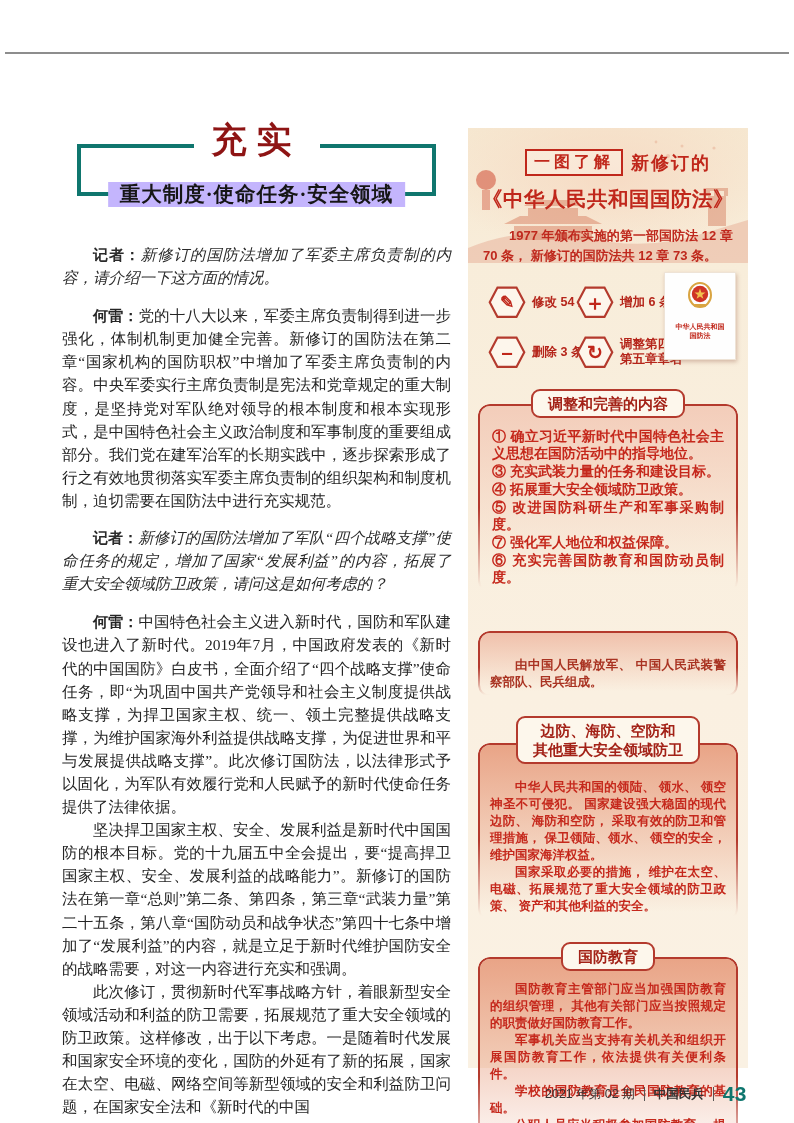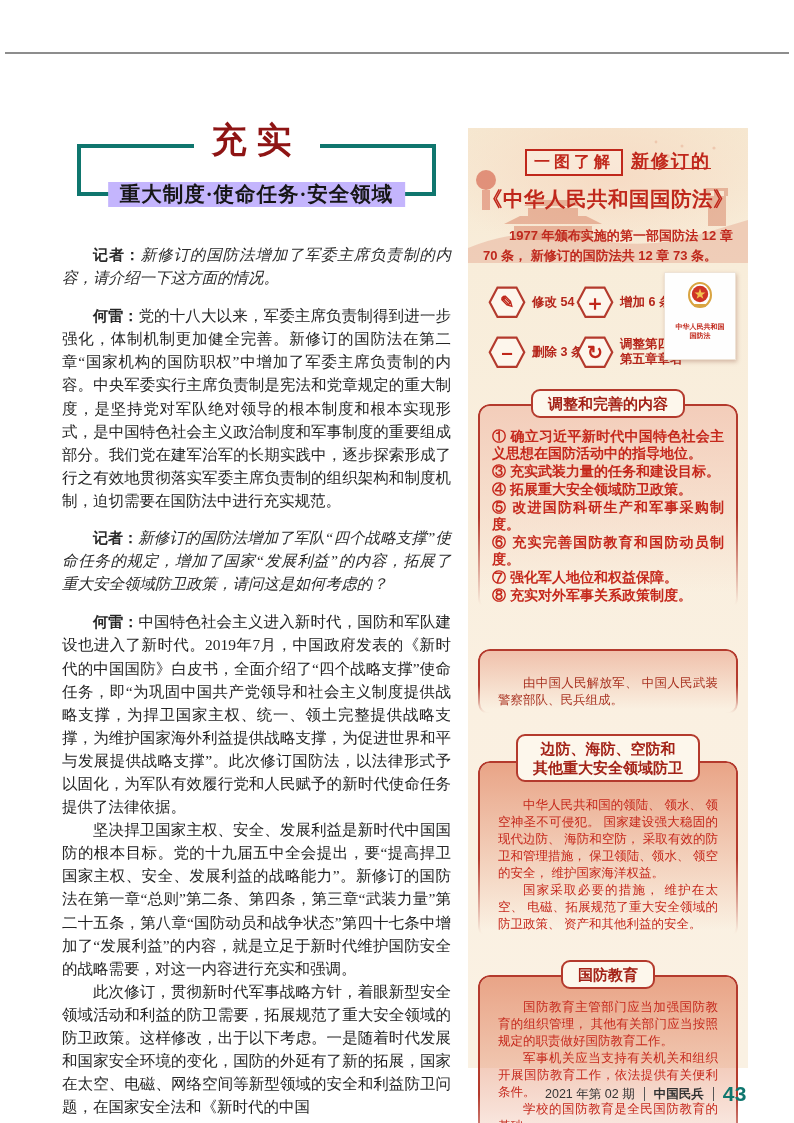--- a/index.html
+++ b/index.html
@@ -32,26 +32,26 @@
   .plabel{font-weight:700;font-style:normal;font-family:Liberation Sans, sans-serif;font-size:15px;}
 
   
   .sidebar{
     position:absolute;left:468px;top:128px;width:280px;height:940px;
     background:linear-gradient(180deg,#f6e7d0 0%,#f8edda 14%,#faf0e1 60%,#faf1e3 100%);
     font-family:"Liberation Sans",sans-serif;
   }
   .sb-illustration{position:absolute;top:0;left:0;width:280px;height:135px;pointer-events:none;}
   .sb-header{position:relative;padding-top:21px;text-align:center;}
-  .badge-row{display:flex;justify-content:center;gap:8px;margin-left:20px;}
+  .badge-row{display:flex;justify-content:center;align-items:center;gap:8px;margin-left:20px;}
   .badge-box{
     border:2px solid #c0271b;color:#c0271b;font-weight:700;font-size:16px;
     padding:1px 7px;letter-spacing:4px;background:rgba(255,252,246,.35);
   }
-  .badge-suffix{color:#c0271b;font-weight:700;font-size:18px;letter-spacing:2px;text-decoration:underline;}
+  .badge-suffix{color:#c0271b;font-weight:700;font-size:18px;letter-spacing:2px;}
   .sb-title{margin-top:9px;color:#c0271b;font-weight:700;font-size:20.5px;letter-spacing:0.5px;}
   .sb-intro{
     margin:13px 15px 0;color:#bf281d;font-weight:700;font-size:13px;line-height:20px;
     text-align:justify;text-indent:2em;position:relative;
   }
   
   .sb-stats{position:relative;margin:12px 10px 0 20px;height:100px;}
   .stats-grid{display:grid;grid-template-columns:88px 158px;grid-template-rows:48px 52px;align-items:center;}
   .stat{display:flex;align-items:center;gap:6px;}
   .hex{position:relative;width:38px;height:34px;flex:0 0 38px;}
@@ -87,21 +87,21 @@
     background:#fdf7ec;border:2px solid #b43a2d;border-radius:9px;padding:3px 15px;
     font-weight:700;font-size:15px;line-height:19px;color:#a32217;white-space:nowrap;text-align:center;
     z-index:2;
   }
   .pill.two-line{top:-27px;}
   .panel .item{
     position:relative;color:#c5281c;font-weight:700;font-size:14px;line-height:17px;
     text-align:justify;margin:0 2px 1px;
   }
   .panel p{
-    position:relative;margin:0 8px;color:#c5281c;font-weight:400;font-size:12.5px;line-height:17px;
+    position:relative;margin:0 0;color:#c5281c;font-weight:700;font-size:12.5px;line-height:17px;
     text-align:justify;text-indent:2em;
   }
   .panel.p-mid p{color:#a93322;}
   .panel-pad2{padding-top:26px;}
   .panel-pad3{padding-top:36px;}
 
   
   .footer{
     position:absolute;top:1082px;right:47px;display:flex;align-items:center;
     font-family:"Liberation Sans",sans-serif;color:#333;font-size:12.5px;padding-left:48px;
@@ -222,23 +222,22 @@
     </div>
   </div>
 
   <div class="panel p-light">
     <div class="panel-fill"></div>
     <div class="pill">调整和完善的内容</div>
     <div class="item">① 确立习近平新时代中国特色社会主义思想在国防活动中的指导地位。</div>
     <div class="item">③ 充实武装力量的任务和建设目标。</div>
     <div class="item">④ 拓展重大安全领域防卫政策。</div>
     <div class="item">⑤ 改进国防科研生产和军事采购制度。</div>
+    <div class="item">⑦ 强化军人地位和权益保障。</div>
     <div class="item">⑥ 充实完善国防教育和国防动员制度。</div>
-    <div class="item">⑦ 强化军人地位和权益保障。</div>
-    <div class="item">⑧ 充实对外军事关系政策制度。</div>
   </div>
 
   <div class="panel p-mid panel-pad2" style="margin-top:38px;">
     <div class="panel-fill"></div>
     <p>由中国人民解放军、 中国人民武装警察部队、民兵组成。</p>
   </div>
 
   <div class="panel p-deep panel-pad3" style="margin-top:46px;">
     <div class="panel-fill"></div>
     <div class="pill two-line">

